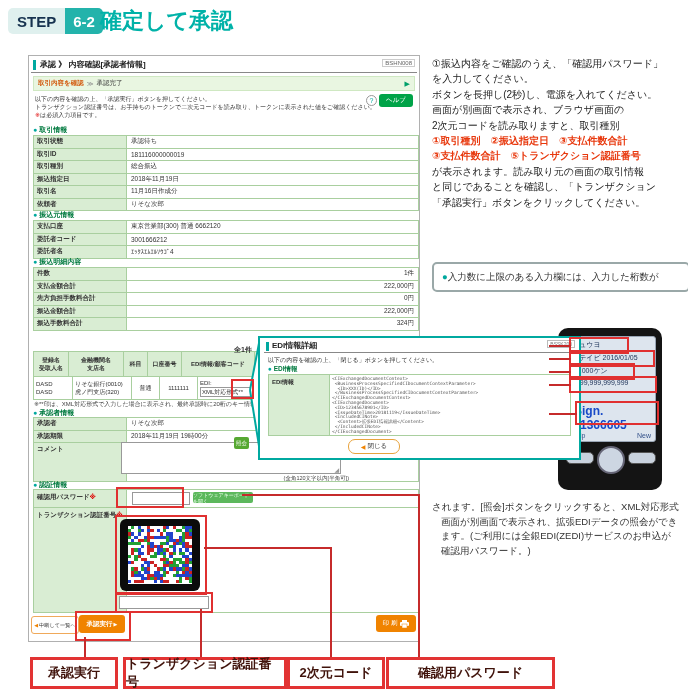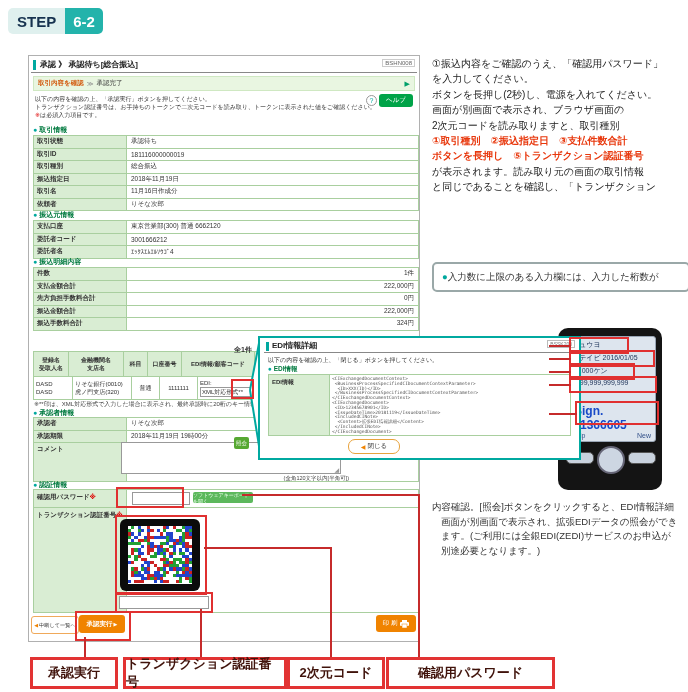--- a/index.html
+++ b/index.html
@@ -116,24 +116,25 @@
 </style>
 </head>
 <body>
 
 <div class="page">
 
   <div class="stepbadge">
     <span class="step-l">STEP</span>
     <span class="step-n">6-2</span>
   </div>
+  <div class="pagetitle">確定して承認</div>
 
   <div class="frame">
     <div class="tbar-accent"></div>
-    <div class="tbar-title">承認 》 承認待ち[総合振込]</div>
+    <div class="tbar-title">承認 》 内容確認[承認者情報]</div>
     <div class="tbar-id">BSHN008</div>
     <div class="tbar-line"></div>
 
     <div class="progress">
       <span class="prog-cur">取引内容を確認</span>
       <span class="prog-sep">≫</span>
       <span class="prog-done">承認完了</span>
       <span class="prog-arrow">▶</span>
     </div>
 
@@ -719,23 +720,24 @@
       </div>
   </div>
 
   <div class="guide">
     <div>①振込内容をご確認のうえ、「確認用パスワード」</div>
     <div>を入力してください。</div>
     <div>ボタンを長押し(2秒)し、電源を入れてください。</div>
     <div>画面が別画面で表示され、ブラウザ画面の</div>
     <div>2次元コードを読み取りますと、取引種別</div>
     <div class="red">①取引種別　②振込指定日　③支払件数合計</div>
-    <div class="red">ボタンを長押し　⑤トランザクション認証番号</div>
+    <div class="red">③支払件数合計　⑤トランザクション認証番号</div>
     <div>が表示されます。読み取り元の画面の取引情報</div>
     <div>と同じであることを確認し、「トランザクション</div>
+    <div>「承認実行」ボタンをクリックしてください。</div>
   </div>
 
   <div class="tipbox">
     <div><span class="dot">●</span><span>入力数に上限のある入力欄には、入力した桁数が</span></div>
   </div>
 
   <div class="device">
     <div class="dscreen">
       <div class="dline" style="top:3px">キュウヨ</div>
       <div class="dline" style="top:16px">シテイビ 2016/01/05</div>
@@ -762,24 +764,24 @@
   <div class="rlh" style="left:549px;top:371px;width:22px"></div>
   <div class="rlh" style="left:549px;top:384px;width:22px"></div>
   <div class="rlh" style="left:549px;top:413px;width:28px"></div>
   <div class="rb" style="left:569px;top:337px;width:56px;height:13px"></div>
   <div class="rb" style="left:569px;top:350px;width:82px;height:13px"></div>
   <div class="rb" style="left:569px;top:363px;width:62px;height:13px"></div>
   <div class="rb" style="left:569px;top:376px;width:84px;height:13px"></div>
   <div class="rb" style="left:575px;top:401px;width:80px;height:20px"></div>
 
   <div class="zedinote">
-    <div>内容確認。[照会]ボタンをクリックすると、EDI情報詳細</div>
+    <div>されます。[照会]ボタンをクリックすると、XML対応形式</div>
     <div>画面が別画面で表示され、拡張EDIデータの照会ができ</div>
     <div>ます。(ご利用には全銀EDI(ZEDI)サービスのお申込が</div>
-    <div>別途必要となります。)</div>
+    <div>確認用パスワード。)</div>
   </div>
 
   <div class="rb" style="left:231px;top:379px;width:19px;height:16px"></div>
   <div class="rb" style="left:116px;top:487px;width:64px;height:17px"></div>
   <div class="rb" style="left:115px;top:515px;width:88px;height:76px"></div>
   <div class="rb" style="left:115px;top:592px;width:94px;height:17px"></div>
   <div class="rb" style="left:75px;top:611px;width:52px;height:26px"></div>
 
   <div class="rlv" style="left:84px;top:637px;height:20px"></div>
   <div class="rlv" style="left:200px;top:609px;height:48px"></div>

